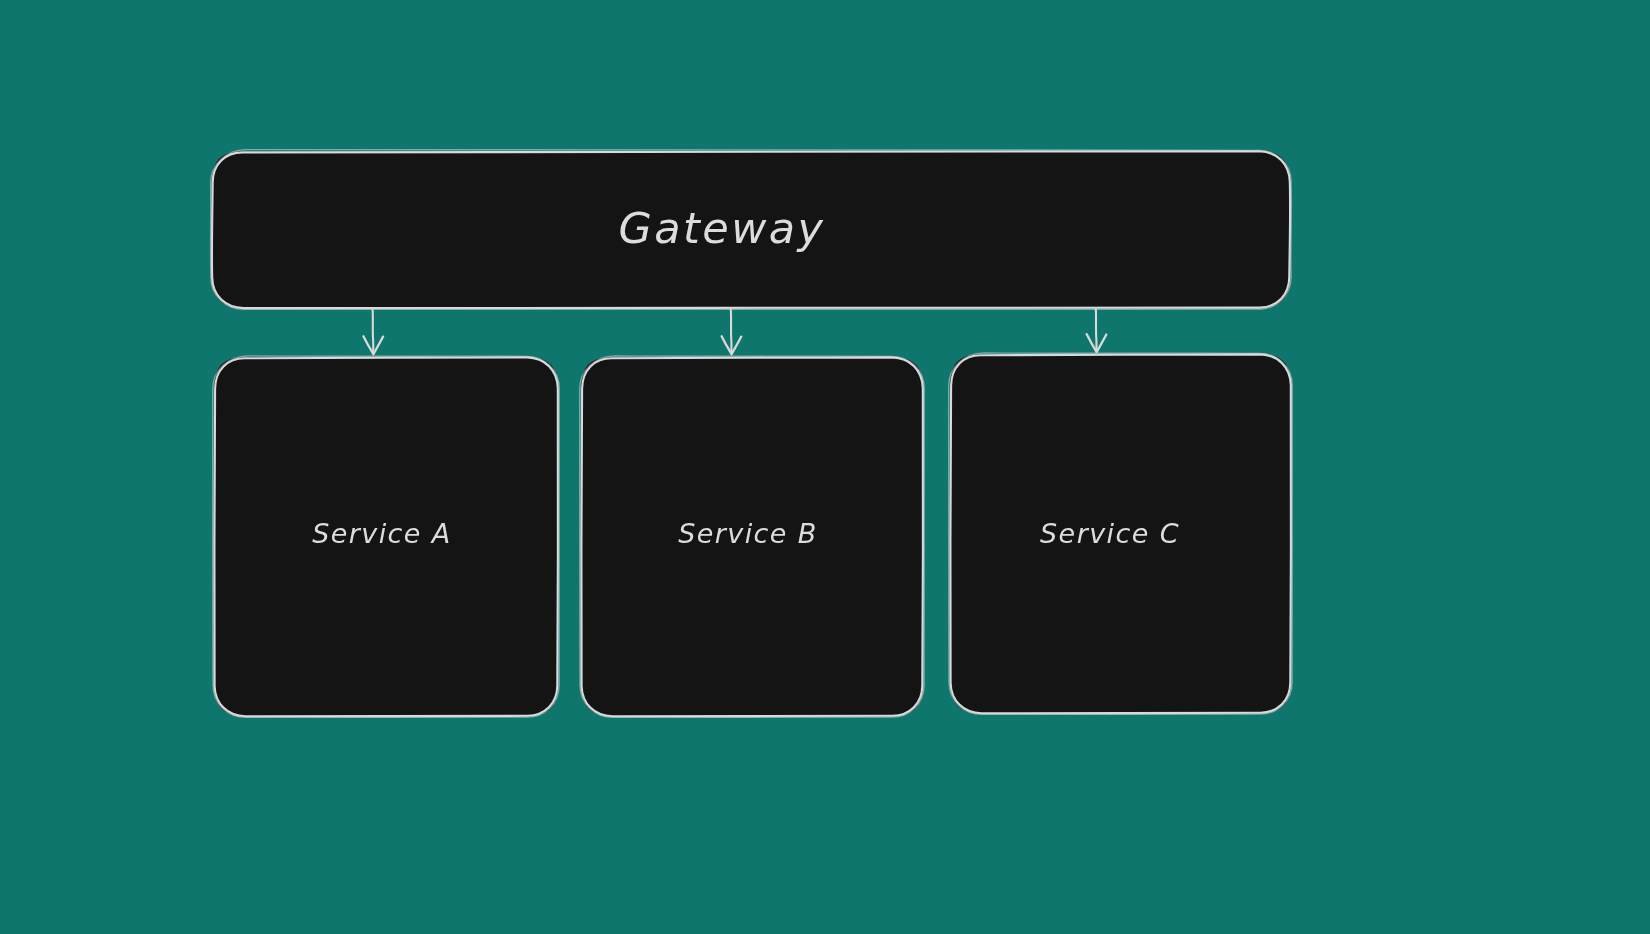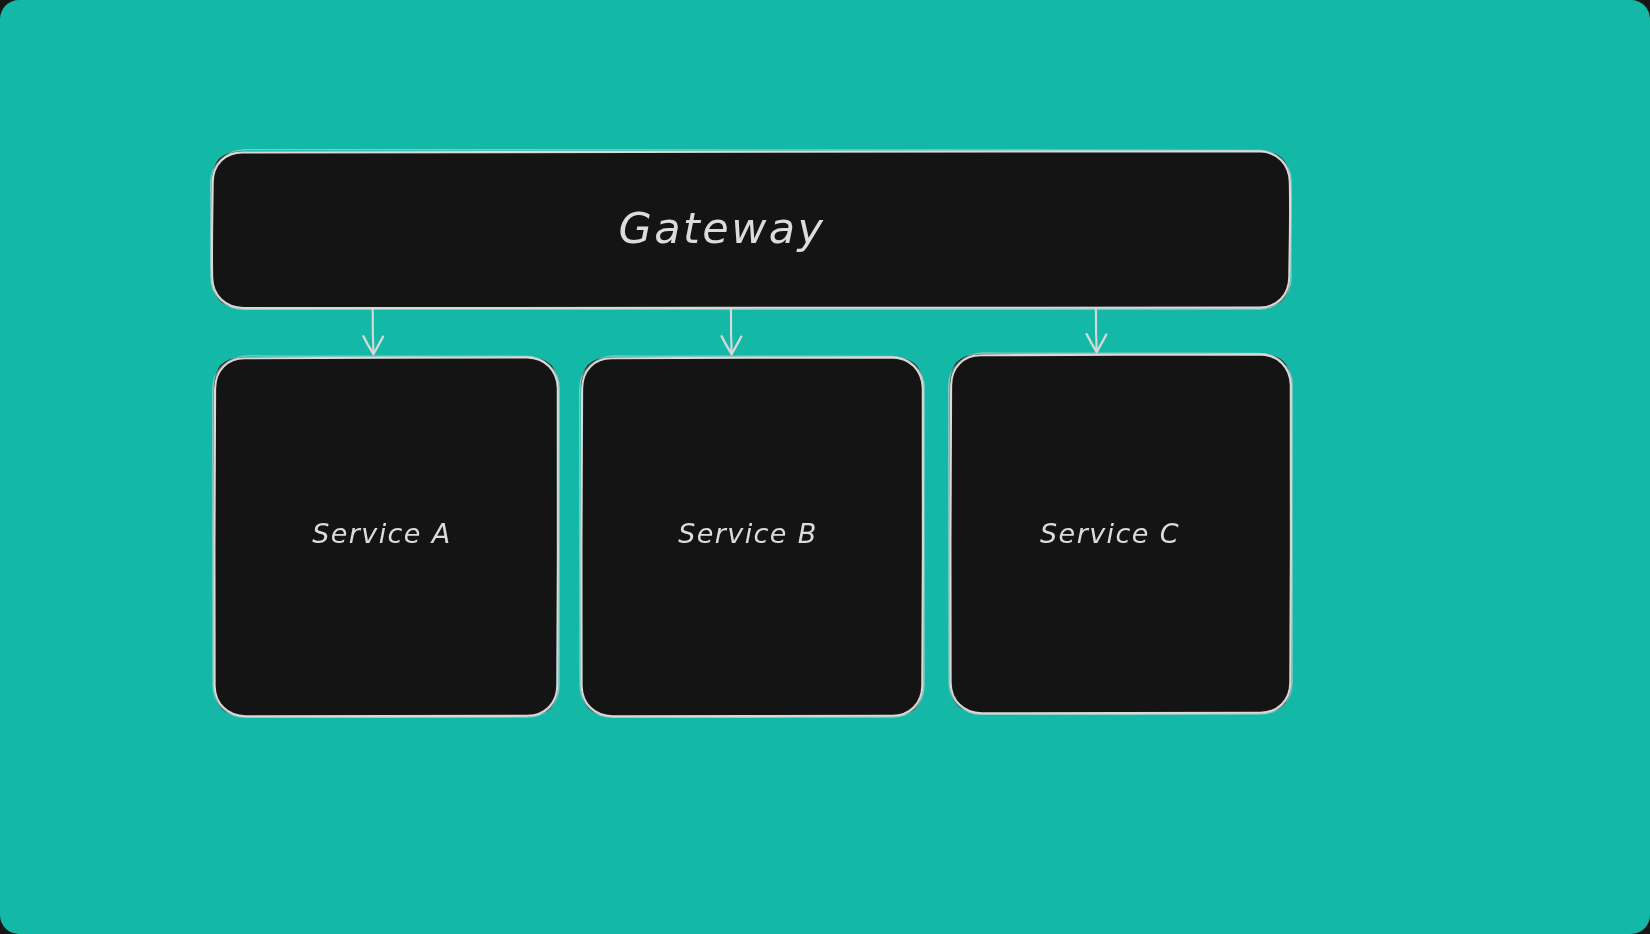--- a/index.html
+++ b/index.html
@@ -75,21 +75,21 @@
     letter-spacing: 2.4px;
   }
   .service-label {
     font-size: 27px;
     letter-spacing: 1.4px;
   }
 </style>
 </head>
 <body style="background: rgb(22, 22, 22);">
 
-<div id="canvas" style="background: #14b8a6; border-radius: 19px;">
+<div id="canvas" style="background: #0f766e;">
 
   <svg id="diagram" viewBox="0 0 1650 934" xmlns="http://www.w3.org/2000/svg">
 
     <g>
       <path class="node-fill" d="M 242 151 L 1260 151 Q 1290 151 1290 181 L 1290 278 Q 1290 308 1260 308 L 242 308 Q 212 308 212 278 L 212 181 Q 212 151 242 151 Z" style="fill: rgb(20, 20, 20);"></path>
 
       <path class="rough-shape" d="M 243 152.4
                C 420 151.1, 700 151.9, 1259 151.2
                C 1277 151.6, 1289.4 164, 1289.8 182
                C 1290.6 214, 1289.6 248, 1289.3 277

